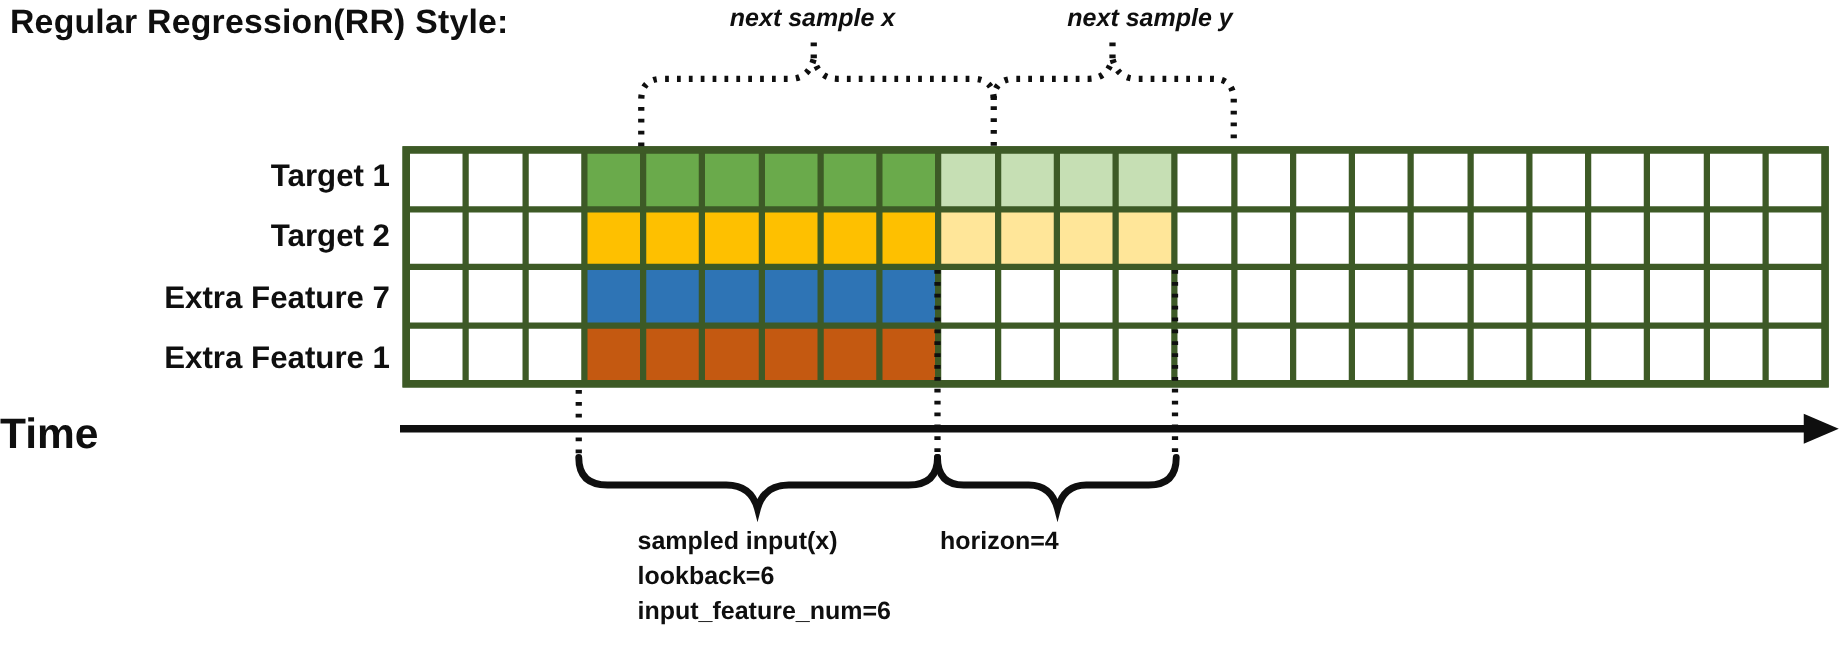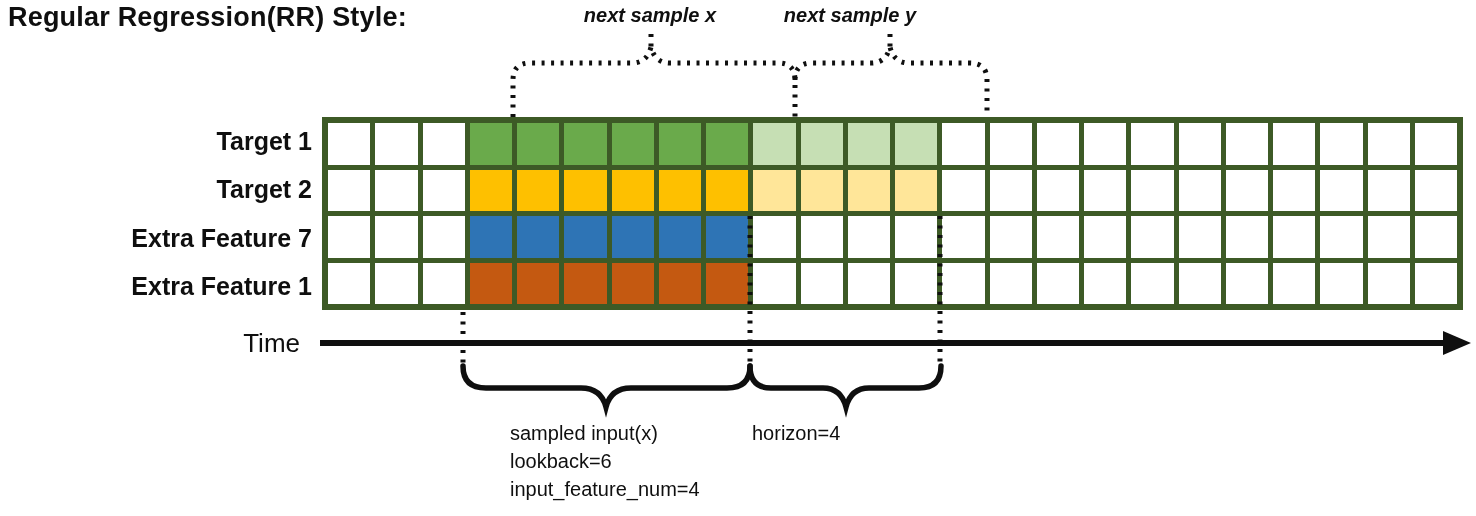--- a/index.html
+++ b/index.html
@@ -22,21 +22,21 @@
   .sample-label {
     position: absolute;
     top: 4px;
     transform: translateX(-50%);
     font-size: 20px;
     font-weight: bold;
     font-style: italic;
     white-space: nowrap;
   }
   .sample-label.x { left: 650px; }
-  .sample-label.y { left: 850px; }
+  .sample-label.y { left: 920px; }
 
   .grid-box {
     position: absolute;
     left: 322px; top: 117px;
     width: 1141px; height: 193px;
     background: #3d5a26;
     border: 6px solid #3d5a26;
     display: grid;
     grid-template-columns: repeat(24, 1fr);
     grid-template-rows: repeat(4, 1fr);
@@ -51,36 +51,36 @@
     text-align: right;
     font-size: 25px;
     font-weight: bold;
     line-height: 34px;
     white-space: nowrap;
   }
   .time-label {
     position: absolute;
     left: 0; top: 328px;
     width: 300px;
-    text-align: right;
-    font-size: 26px;
-    font-weight: normal;
+    font-size: 34px;
+    font-weight: bold;
   }
   .svg-overlay {
     position: absolute;
     left: 0; top: 0;
     width: 1476px; height: 516px;
     pointer-events: none;
   }
   .note-block {
     position: absolute;
     top: 419px;
     font-size: 20px;
     line-height: 28px;
     white-space: nowrap;
+    font-weight: bold;
   }
   .note-block.input { left: 510px; }
   .note-block.output { left: 752px; }
 </style>
 </head>
 <body>
 
 <div class="canvas">
 
   <div class="title">Regular Regression(RR) Style:</div>
@@ -211,19 +211,19 @@
     <polygon points="1443,331 1471,343 1443,355" fill="#0f0f0f"></polygon>
 
     <path d="M 463 366 Q 463 388 486 388 L 581 388 Q 601 388 606 407 Q 611 388 631 388 L 727 388 Q 750 388 750 366" fill="none" stroke="#0f0f0f" stroke-width="5.5" stroke-linecap="round"></path>
 
     <path d="M 750 366 Q 750 388 771 388 L 823 388 Q 841 388 846 407 Q 851 388 869 388 L 919 388 Q 941 388 941 366" fill="none" stroke="#0f0f0f" stroke-width="5.5" stroke-linecap="round"></path>
   </svg>
 
   <div class="note-block input">
     <div>sampled input(x)</div>
     <div>lookback=6</div>
-    <div>input_feature_num=4</div>
+    <div>input_feature_num=6</div>
   </div>
   <div class="note-block output">
     <div>horizon=4</div>
   </div>
 
 </div>
 
 </body></html>

